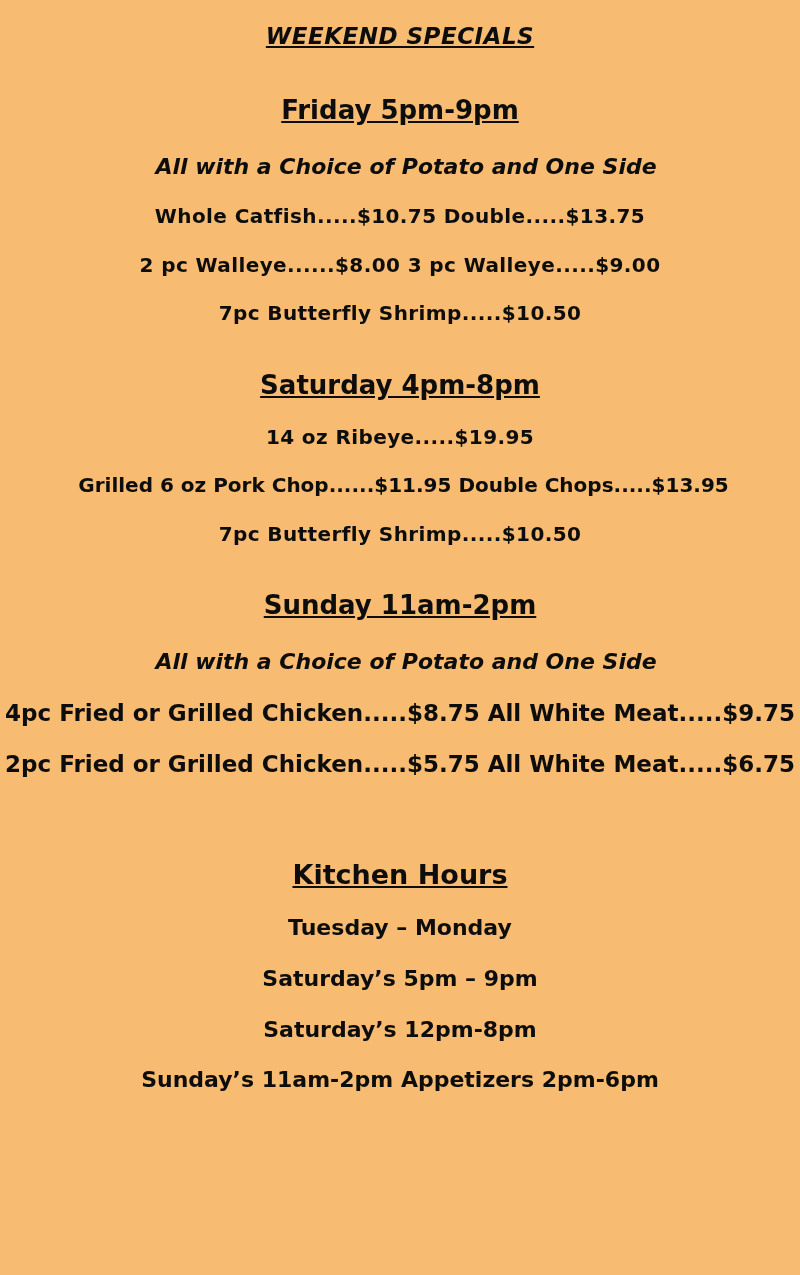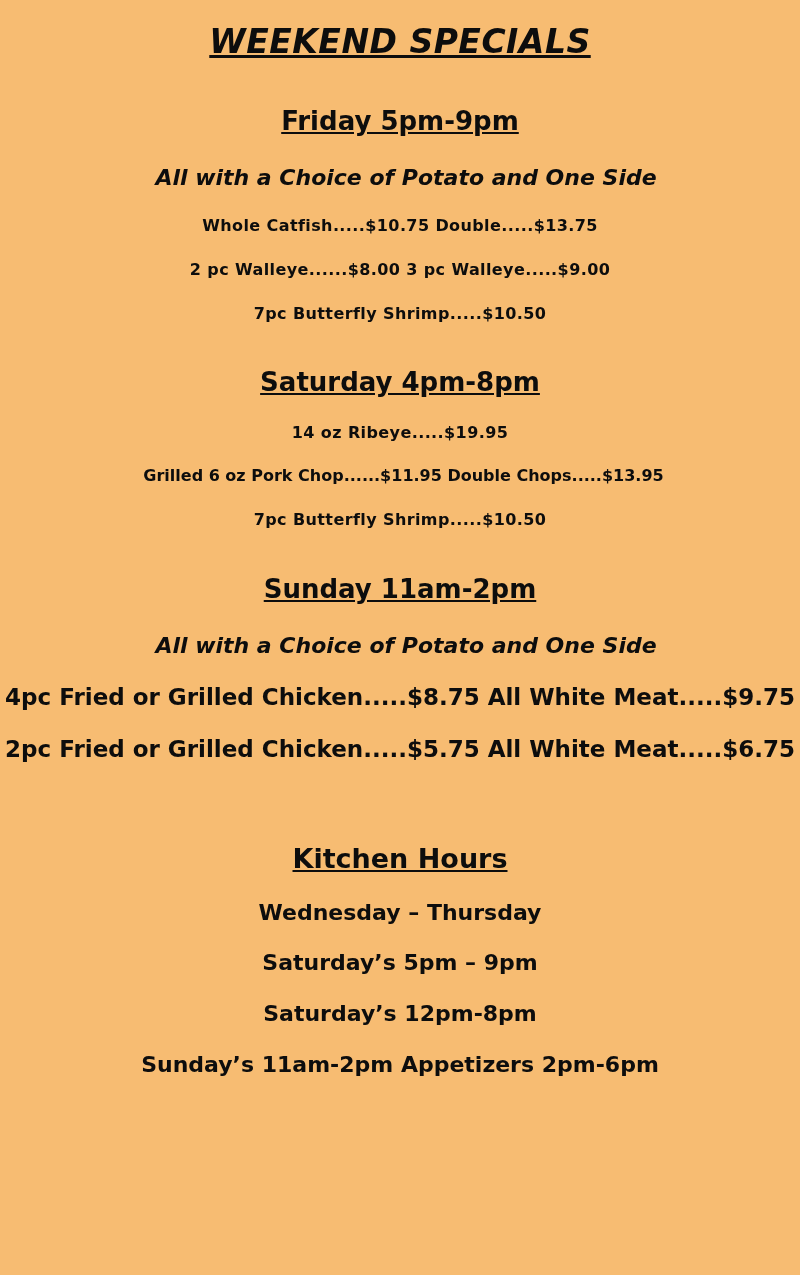--- a/index.html
+++ b/index.html
@@ -20,42 +20,42 @@
     position: relative;
     box-sizing: border-box;
     padding: 0;
   }
   .line {
     text-align: center;
     line-height: 1.12;
     white-space: nowrap;
   }
   .title {
-    font-size: 33px;
+    font-size: 23px;
     font-weight: bold;
     font-style: italic;
     text-decoration: underline;
     letter-spacing: 0.5px;
     margin-top: 24px;
   }
   .day-head {
     font-size: 26px;
     font-weight: bold;
     text-decoration: underline;
     margin-top: 46px;
   }
   .subtitle {
     font-size: 22px;
     font-weight: bold;
     font-style: italic;
     margin-top: 30px;
     padding-left: 12px;
   }
   .item {
-    font-size: 16px;
+    font-size: 20px;
     font-weight: bold;
     margin-top: 26px;
     letter-spacing: 0.4px;
   }
   .item.tight {
     letter-spacing: 0px;
     padding-left: 7px;
   }
   .item.small {
     font-size: 23px;
@@ -90,18 +90,18 @@
   <div class="line item">14 oz Ribeye.....$19.95</div>
   <div class="line item tight">Grilled 6 oz Pork Chop......$11.95  Double Chops.....$13.95</div>
   <div class="line item">7pc Butterfly Shrimp.....$10.50</div>
 
   <div class="line day-head">Sunday 11am-2pm</div>
   <div class="line subtitle">All with a Choice of Potato and One Side</div>
   <div class="line item small">4pc Fried or Grilled Chicken.....$8.75 All White Meat.....$9.75</div>
   <div class="line item small">2pc Fried or Grilled Chicken.....$5.75 All White Meat.....$6.75</div>
 
   <div class="line hours-head">Kitchen Hours</div>
-  <div class="line hours-line">Wednesday – Thursday</div>
+  <div class="line hours-line">Tuesday – Monday</div>
   <div class="line hours-line">Saturday’s 5pm – 9pm</div>
   <div class="line hours-line">Saturday’s 12pm-8pm</div>
   <div class="line hours-line">Sunday’s 11am-2pm Appetizers 2pm-6pm</div>
 
 </div>
 
 </body></html>

